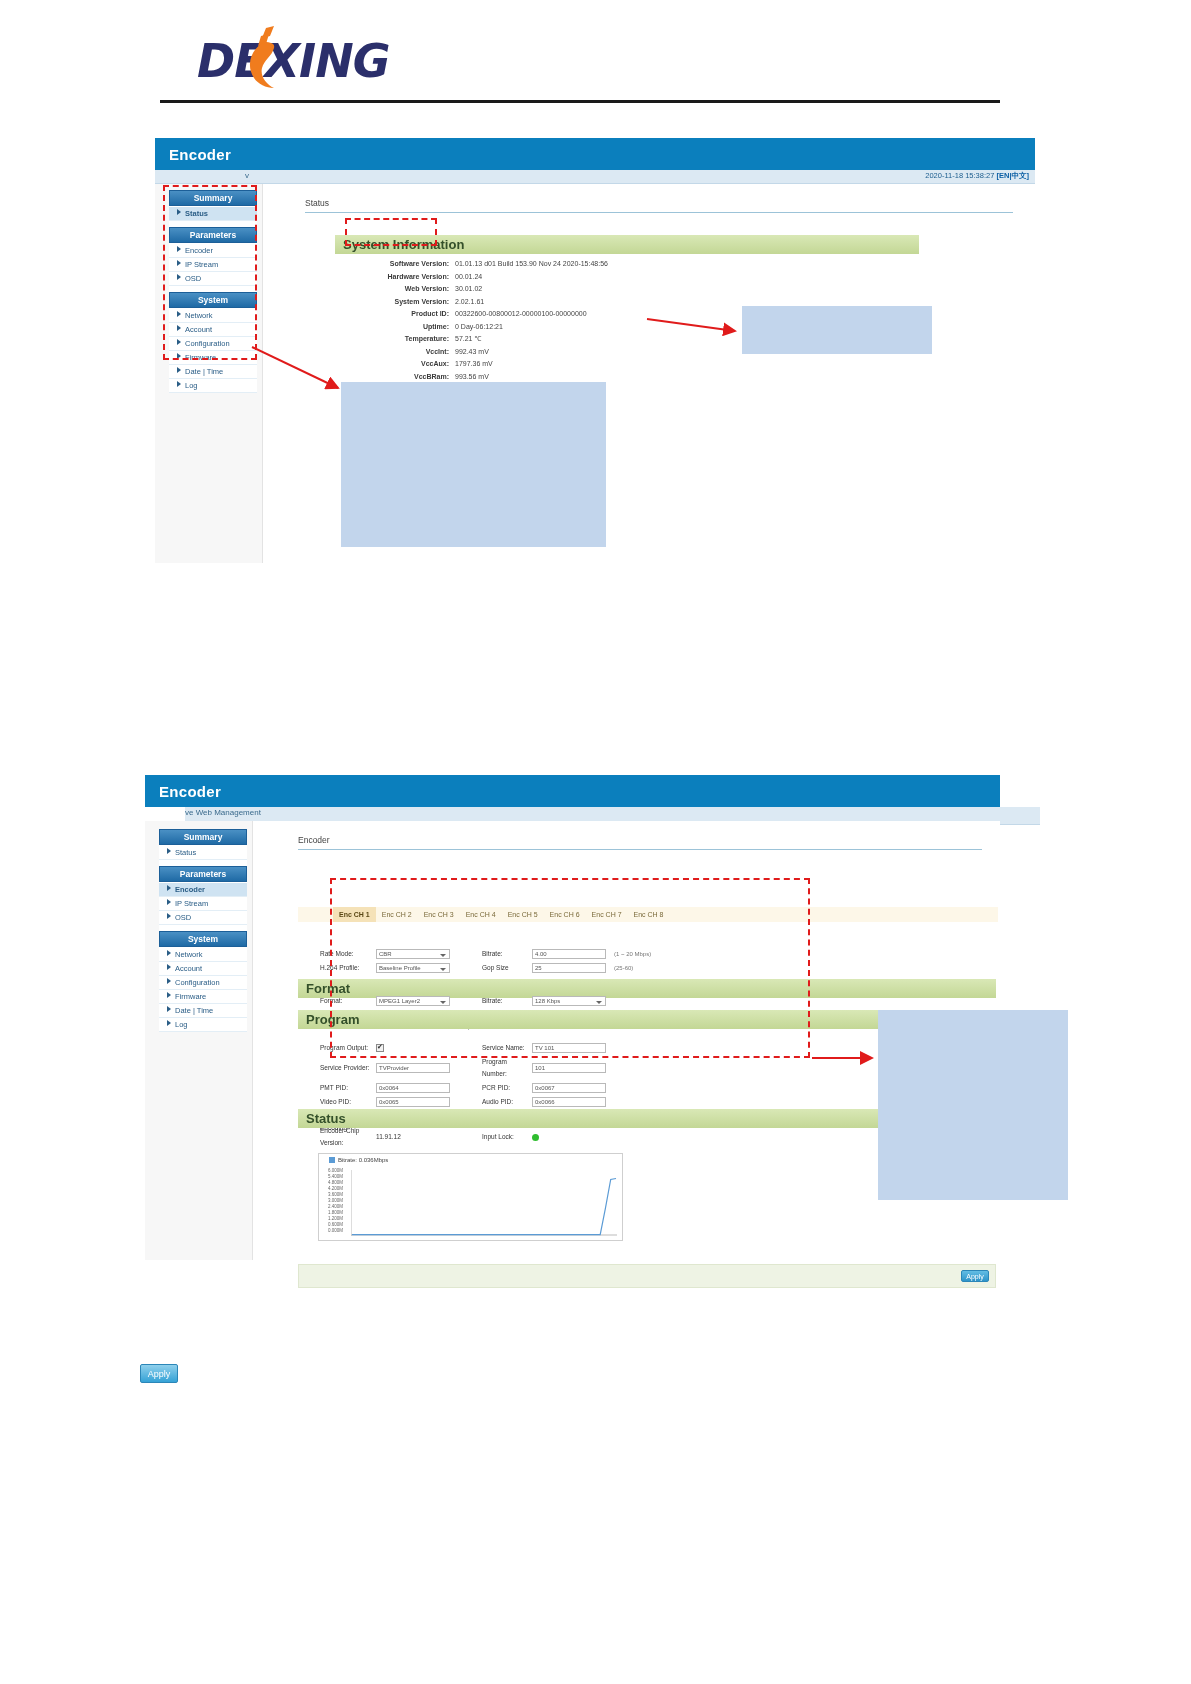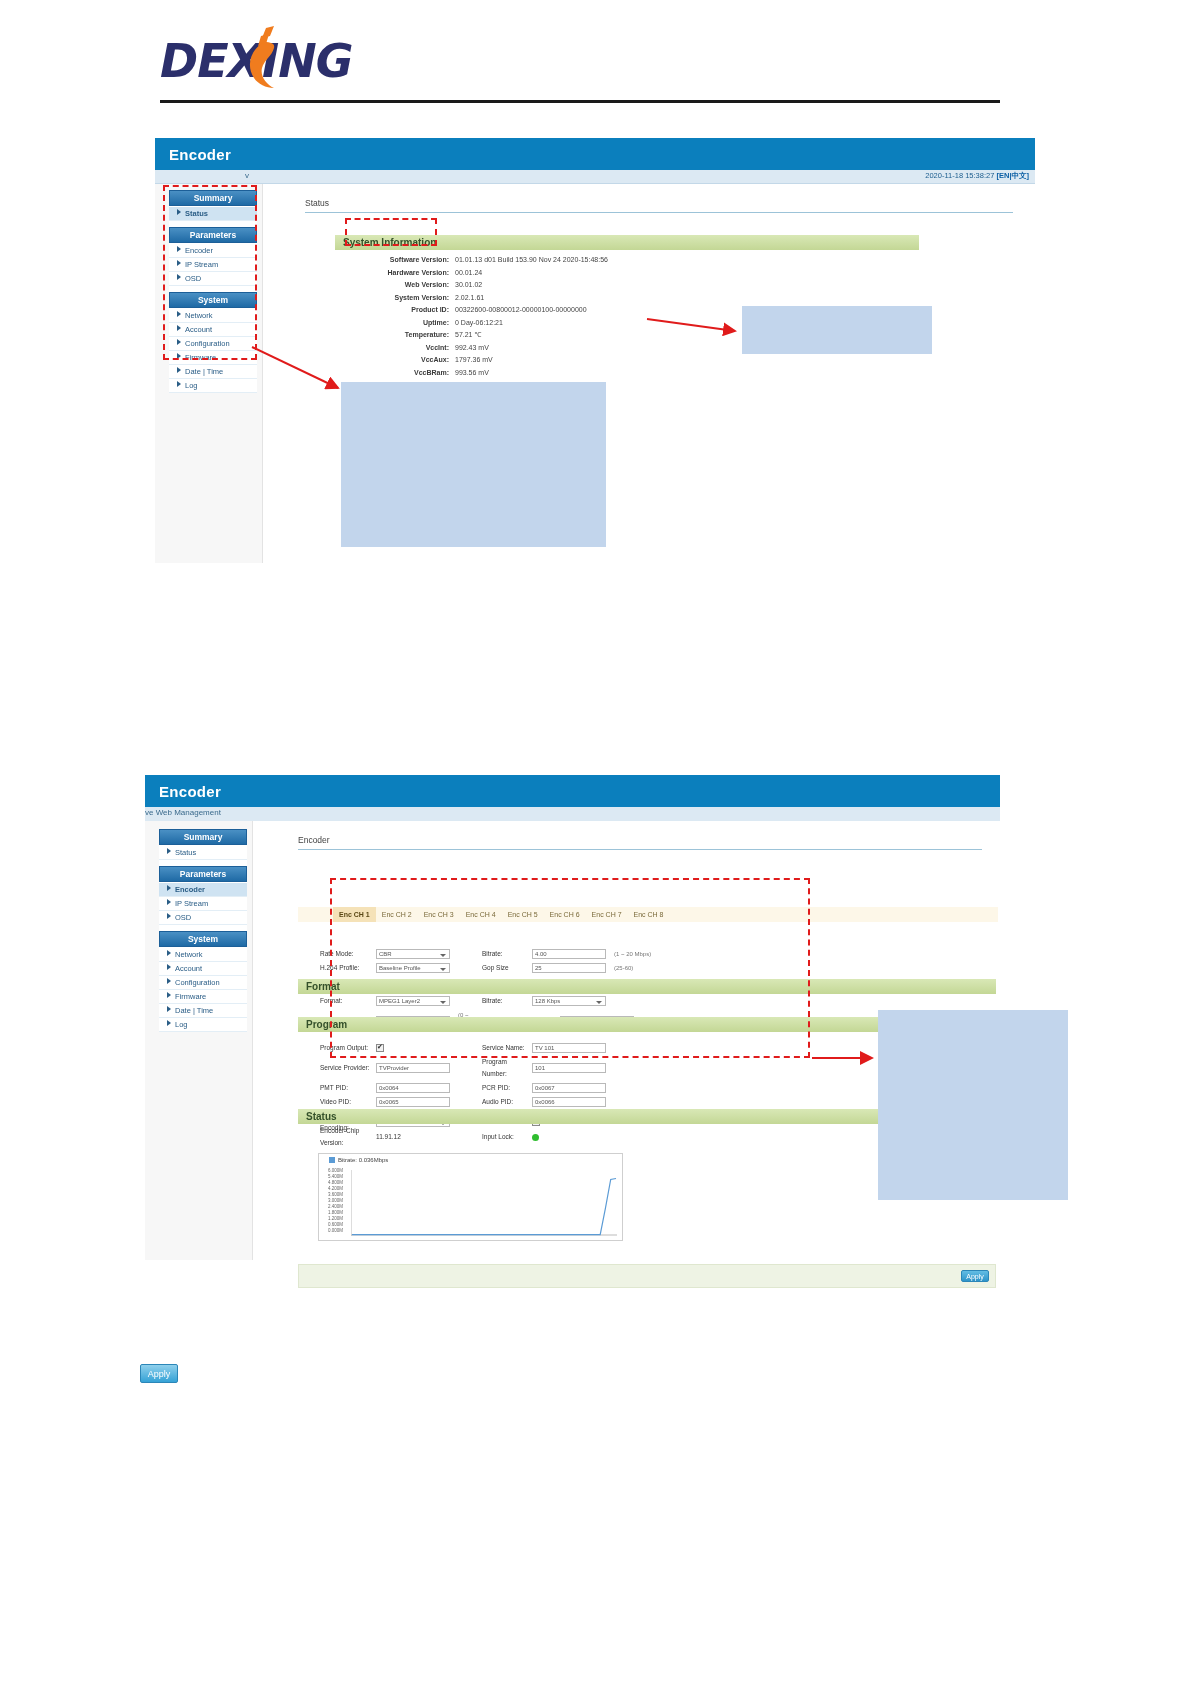--- a/index.html
+++ b/index.html
@@ -11,21 +11,21 @@
     color:#222;
     overflow:hidden;
   }
 
   
   #doc-header { position:absolute; left:0; top:0; width:1191px; height:118px; }
   #logo-wrap { position:absolute; left:160px; top:30px; width:260px; height:62px; }
   .logo-text {
     font-family:"DejaVu Sans", sans-serif;
     font-size:46px; font-weight:bold; font-style:italic;
-    letter-spacing:-1px; color:#2b2f6b; line-height:62px;
+    letter-spacing:-1px; color:#2b2f6b; line-height:62px;margin-left:37px;
   }
   .logo-swoosh {
     position:absolute; left:84px; top:-4px; width:34px; height:66px;
     pointer-events:none;
   }
   #header-rule {
     position:absolute; left:160px; top:100px; width:840px; height:3px;
     background:#1a1a1a;
   }
 
@@ -74,21 +74,21 @@
 
   
   .pane { position:absolute; background:#ffffff; }
   .pane-crumb {
     font-size:8.5px; color:#444; padding-bottom:4px;
     border-bottom:1px solid #9cc3d8;
   }
   .sec-head {
     background:#cfe0a8;
     background:linear-gradient(#d9e8b6,#c3d795);
-    color:#34502a; font-size:10px; font-weight:bold;
+    color:#34502a; font-size:13px; font-weight:bold;
     padding:2px 16px 2px 8px; margin:0;
   }
   .kv { font-size:7px; color:#333; line-height:12.5px; display:flex; }
   .kv .k { width:120px; text-align:right; color:#3a3a3a; font-weight:bold;
            padding-right:6px; }
   .kv .v { color:#444; }
 
   
   .dash-box {
     position:absolute; border:2px dashed #e01b1b; pointer-events:none;
@@ -328,21 +328,21 @@
 
 <div class="blue-box" style="left:742px; top:306px; width:190px; height:48px;"></div>
 <div class="blue-box" style="left:341px; top:382px; width:265px; height:165px;"></div>
 
 <div class="shot" id="shot2" style="left:145px; top:775px; width:855px; height:485px;">
 
   <div class="shot-titlebar" style="height:32px;">
     <span class="shot-title" style="position:absolute; left:14px; top:8px;">Encoder</span>
   </div>
 
-  <div class="shot-subbar" style="top:32px; height:18px;">
+  <div class="shot-subbar" style="top:32px; height:18px;margin-left:40px;">
     <span class="subbar-left" style="left:0px;">ve Web Management</span>
   </div>
 
   <div class="leftrail" style="left:0; top:46px; width:108px; height:439px;"></div>
 
   <div class="sidebar" style="left:14px; top:54px; width:88px;">
     <div class="sb-group">Summary</div>
     <div class="sb-item">
       <span class="caret"></span>
       <span>Status</span>
@@ -450,21 +450,21 @@
           <span class="fin">128</span>
         </span>
         <span class="fhint" style="width:28px;">(0 ~ 255)</span>
         <span class="fl" style="padding-left:0px; width:78px;">Audio Delay Mode:</span>
         <span class="fctl">
           <span class="fsel">Mode 1</span>
         </span>
       </div>
     </div>
 
-    <div class="sec-head" style="position:absolute; left:45px; top:196px; width:698px;">Program</div>
+    <div class="sec-head" style="position:absolute; left:45px; top:189px; width:698px;">Program</div>
     <div style="position:absolute; left:45px; top:220px; width:698px;">
       <div class="form-row">
         <span class="fl">Program Output:</span>
         <span class="fctl">
           <span class="fchk on"></span>
         </span>
         <span class="fl" style="padding-left:28px;">Service Name:</span>
         <span class="fctl">
           <span class="fin">TV 101</span>
         </span>

